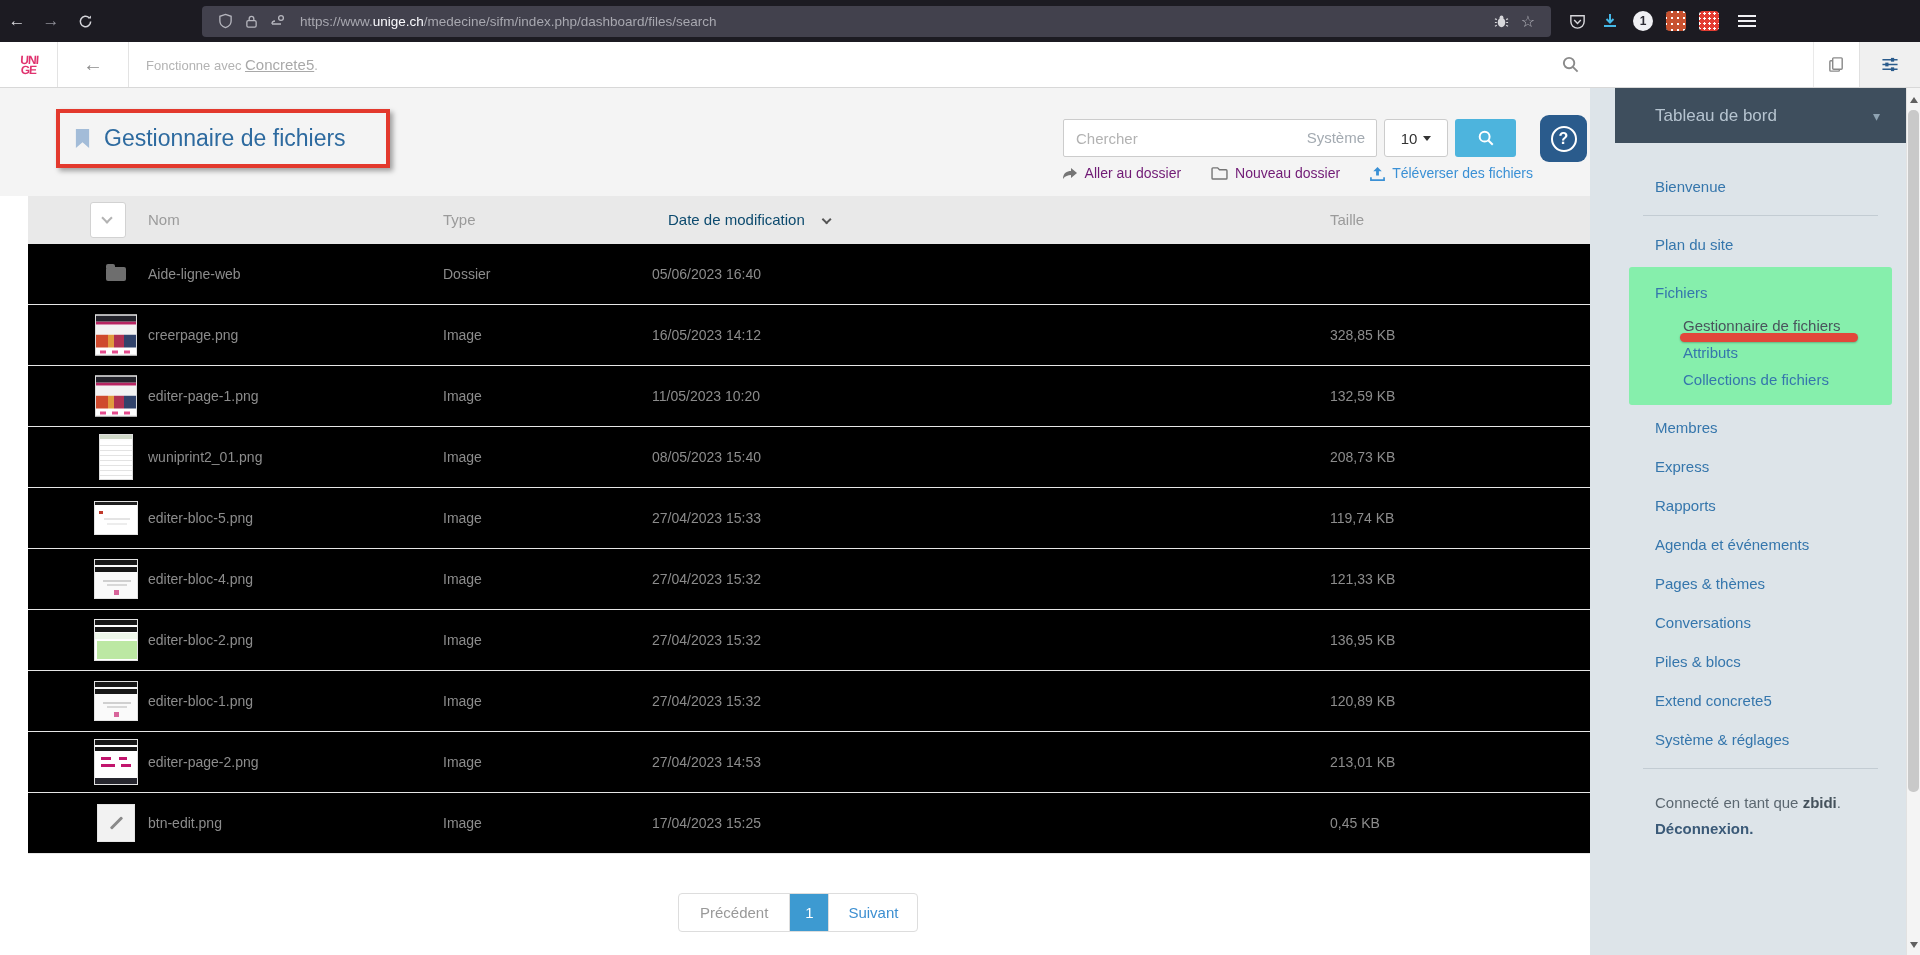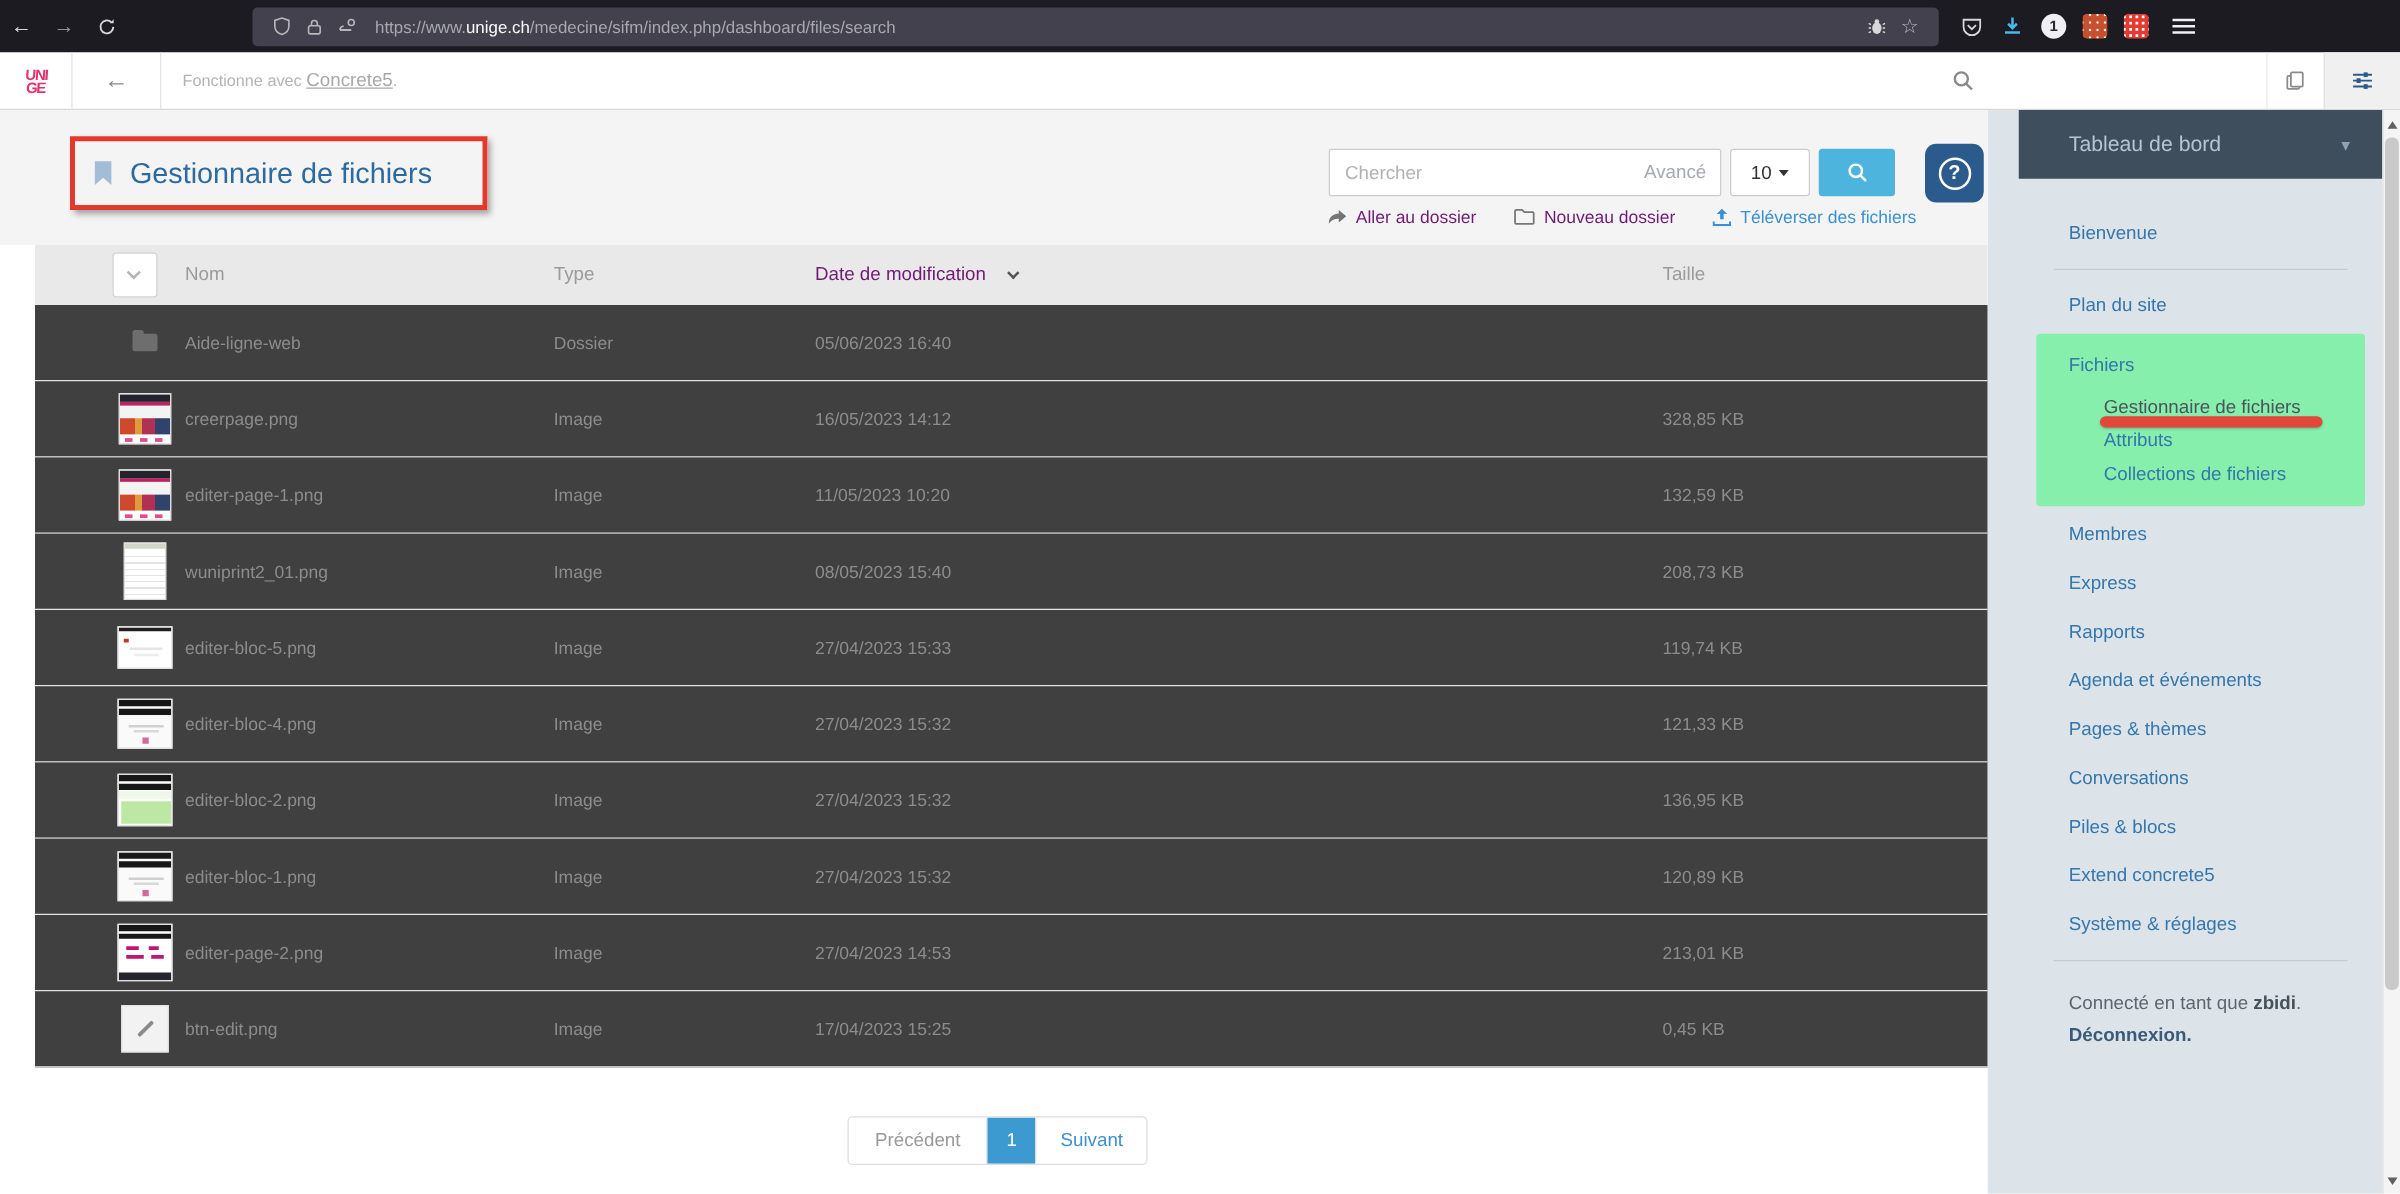--- a/index.html
+++ b/index.html
@@ -59,23 +59,23 @@
   .action.blue { color:#3a90d5; }
 
   
   .ftable { margin-left:28px; width:1562px; }
   .thead { height:48px; background:#e9e9e9; position:relative; }
   .sel-btn { position:absolute; left:62px; top:6px; width:36px; height:36px; background:#fff; border:1px solid #d2d2d2; border-radius:3px; cursor:pointer; }
   .chev { display:inline-block; width:8px; height:8px; border-right:2px solid #b3b3b3; border-bottom:2px solid #b3b3b3; transform:rotate(45deg); }
   .sel-btn .chev { position:absolute; left:12px; top:11px; }
   .th { position:absolute; top:15px; font-size:15px; color:#9b9b9b; }
   .th.nom { left:120px; } .th.type { left:415px; } .th.taille { left:1302px; }
-  .th.date { left:624px; color:#701a75; }
+  .th.date { left:640px; color:#0c4a6e; }
   .th.date .chev { border-color:#555; width:7px; height:7px; margin-left:16px; transform:rotate(45deg) translateY(-3px); }
-  .frow { height:61px; border-bottom:1px solid #e6e6e6; position:relative; background:#404040; }
+  .frow { height:61px; border-bottom:1px solid #e6e6e6; position:relative; background:#000000; }
   .cell { position:absolute; top:50%; transform:translateY(-50%); font-size:14px; color:#8c8c8c; }
   .c-name { left:120px; } .c-type { left:415px; } .c-date { left:624px; } .c-size { left:1302px; }
   .thumbwrap { position:absolute; left:64px; top:50%; transform:translateY(-50%); width:48px; display:flex; justify-content:center; }
 
   
   .thumb { background-repeat:no-repeat; }
   .thumb[data-kind="folder"] { width:20px; height:14px; background:#6e6e6e; border-radius:2px; position:relative; }
   .thumb[data-kind="folder"]::before { content:""; position:absolute; top:-3px; left:0; width:9px; height:4px; background:#6e6e6e; border-radius:2px 2px 0 0; }
   .thumb[data-kind="creerpage"], .thumb[data-kind="editer-page-1"] { width:42px; height:41px; border:1px solid #ddd;
     background-image:linear-gradient(#23232b,#23232b),linear-gradient(#b72562,#b72562),linear-gradient(#f3f3f3,#f3f3f3),linear-gradient(90deg,#cf4a2d 0 30%,#e09a3e 30% 45%,#b03152 45% 70%,#31436b 70% 100%),linear-gradient(#e44b8d,#e44b8d),linear-gradient(#e44b8d,#e44b8d),linear-gradient(#e44b8d,#e44b8d);
@@ -231,21 +231,21 @@
     <div class="band">
       <div class="title-box">
         <svg width="17" height="21" viewBox="0 0 18 22">
             <path d="M2 1h14v20l-7-6-7 6z" fill="#a3bcd8"></path>
           </svg>
         <span class="page-title">Gestionnaire de fichiers</span>
       </div>
 
       <div class="search-wrap">
         <input type="text" placeholder="Chercher" style="">
-        <span class="advanced">Avancé</span>
+        <span class="advanced">Système</span>
       </div>
       <div class="pgsize-btn">
         <span>10</span>
           <span class="tri"></span>
       </div>
       <button class="search-btn">
         <svg width="18" height="18" viewBox="0 0 20 20">
             <circle cx="8.5" cy="8.5" r="5.5" fill="none" stroke="#fff" stroke-width="2.2"></circle>
             <path d="M12.7 12.7L17.5 17.5" stroke="#fff" stroke-width="2.2"></path>
           </svg>

